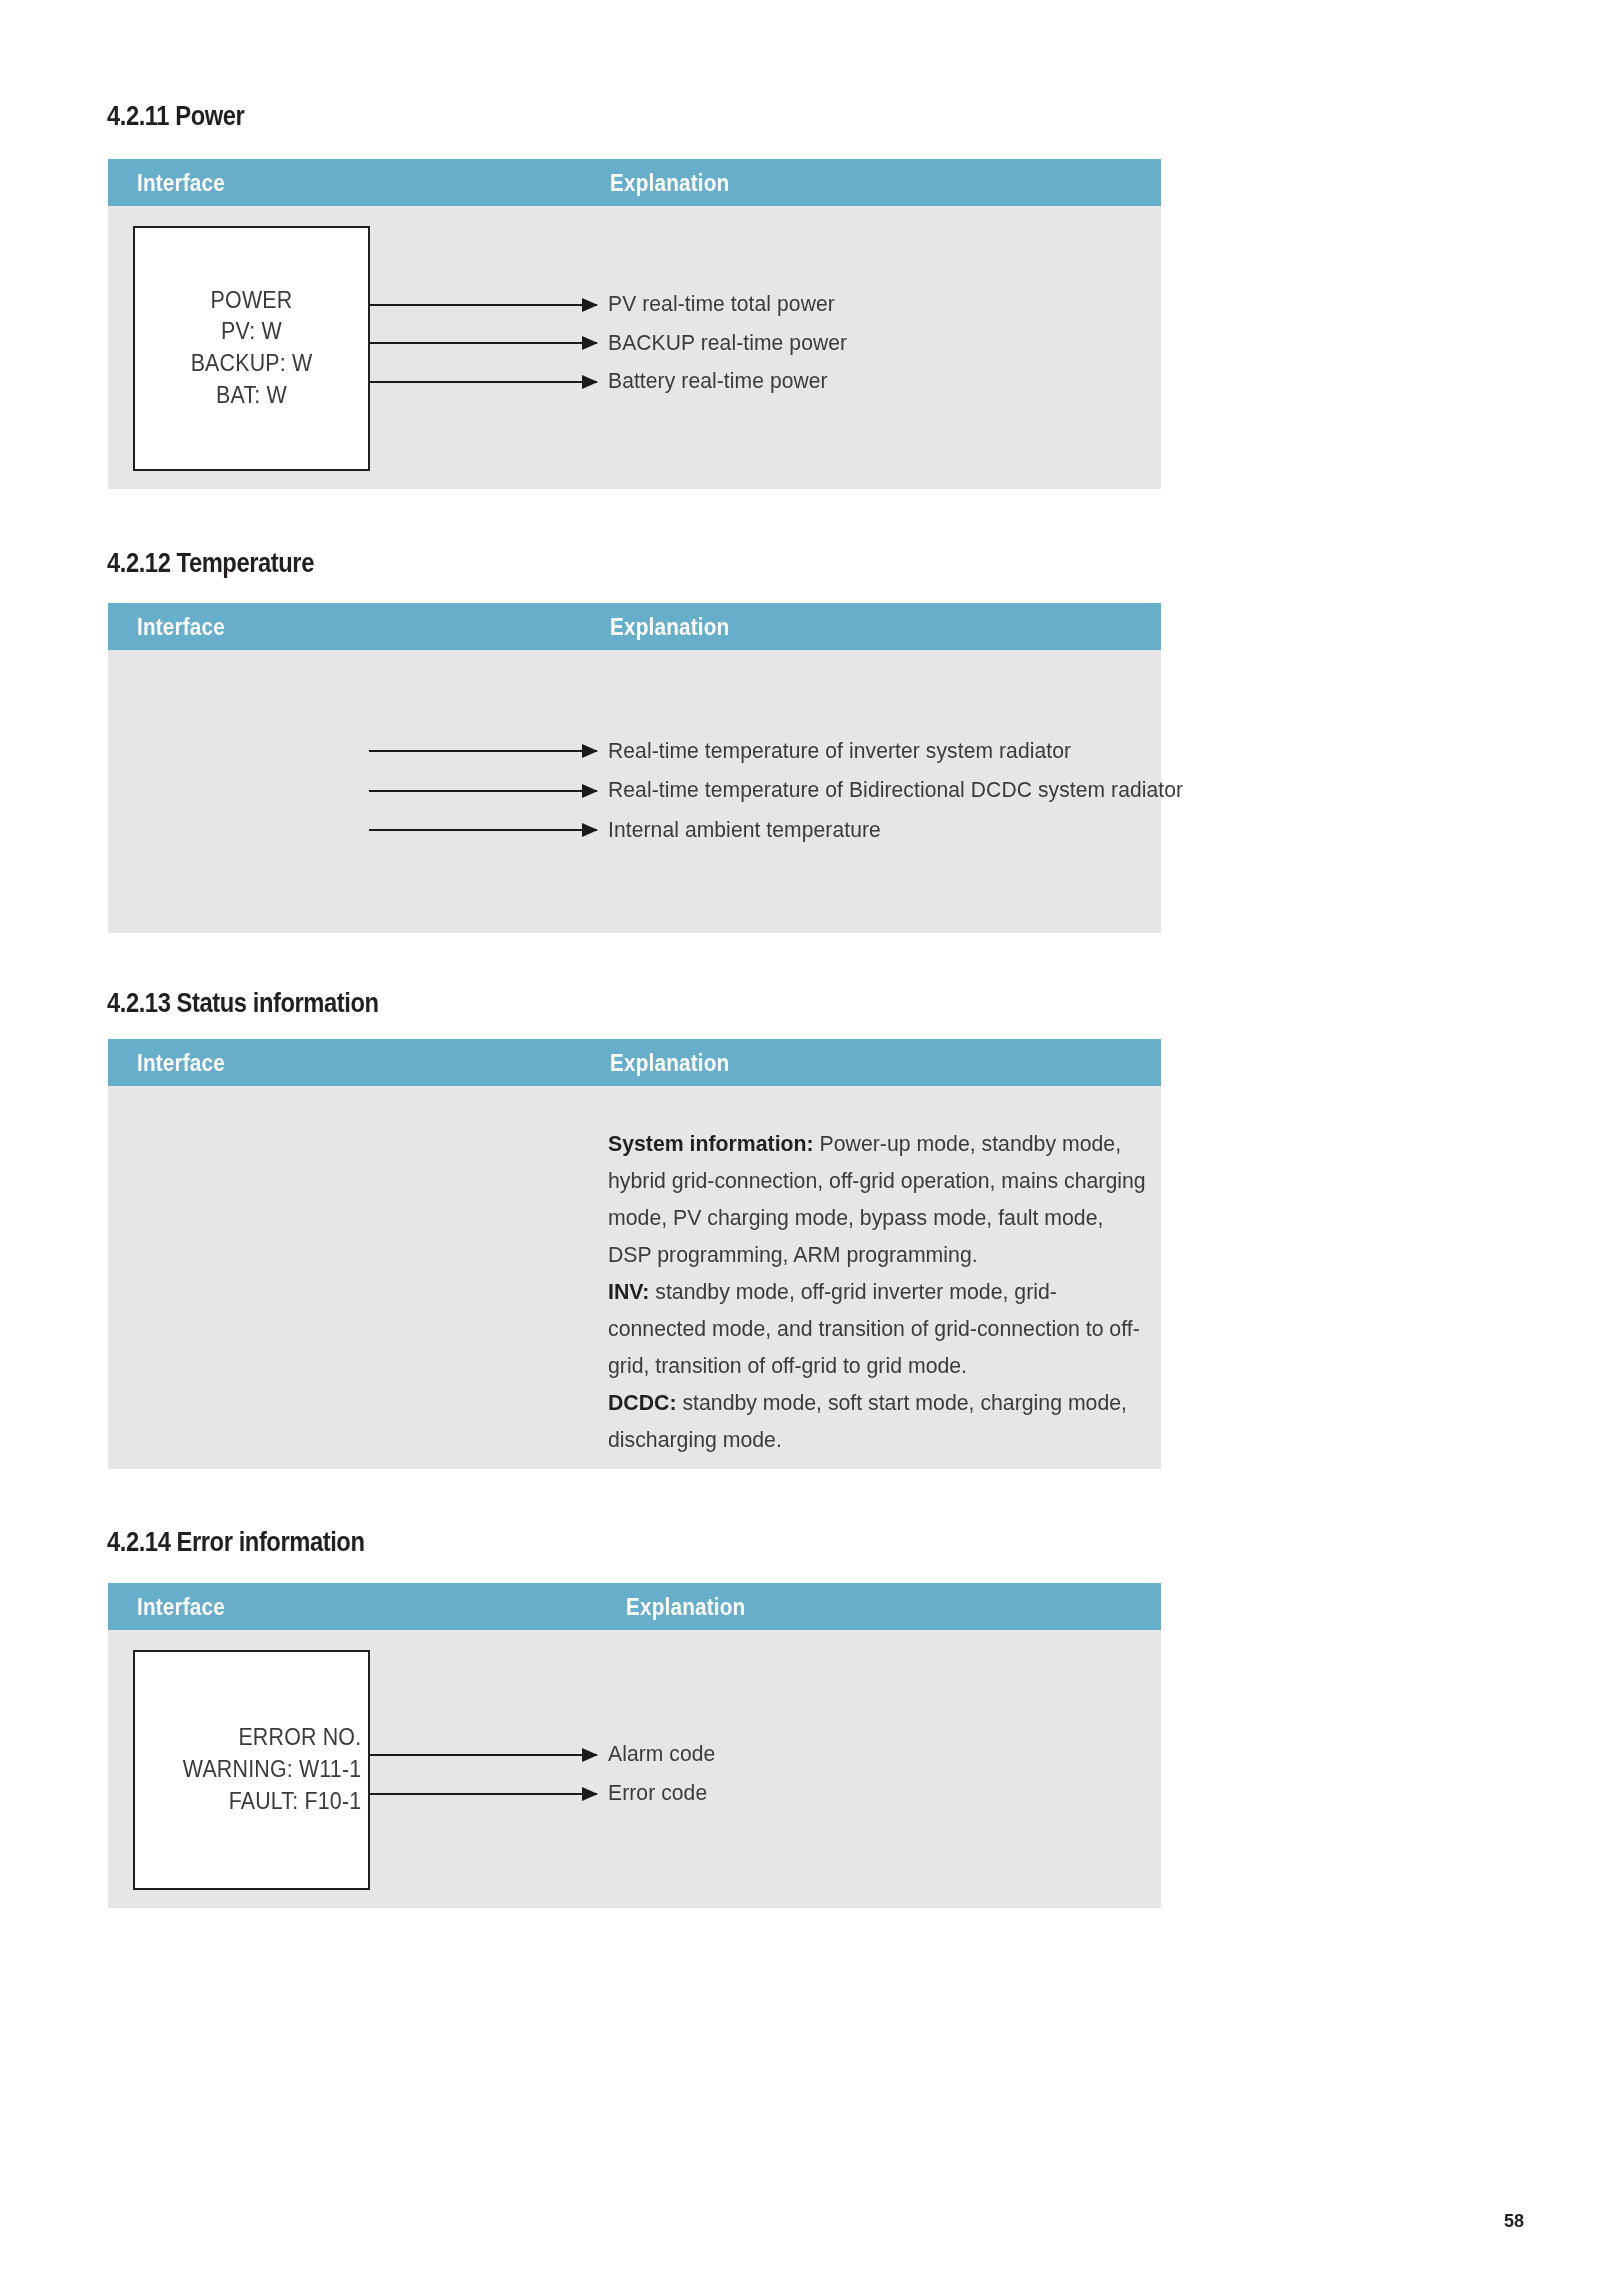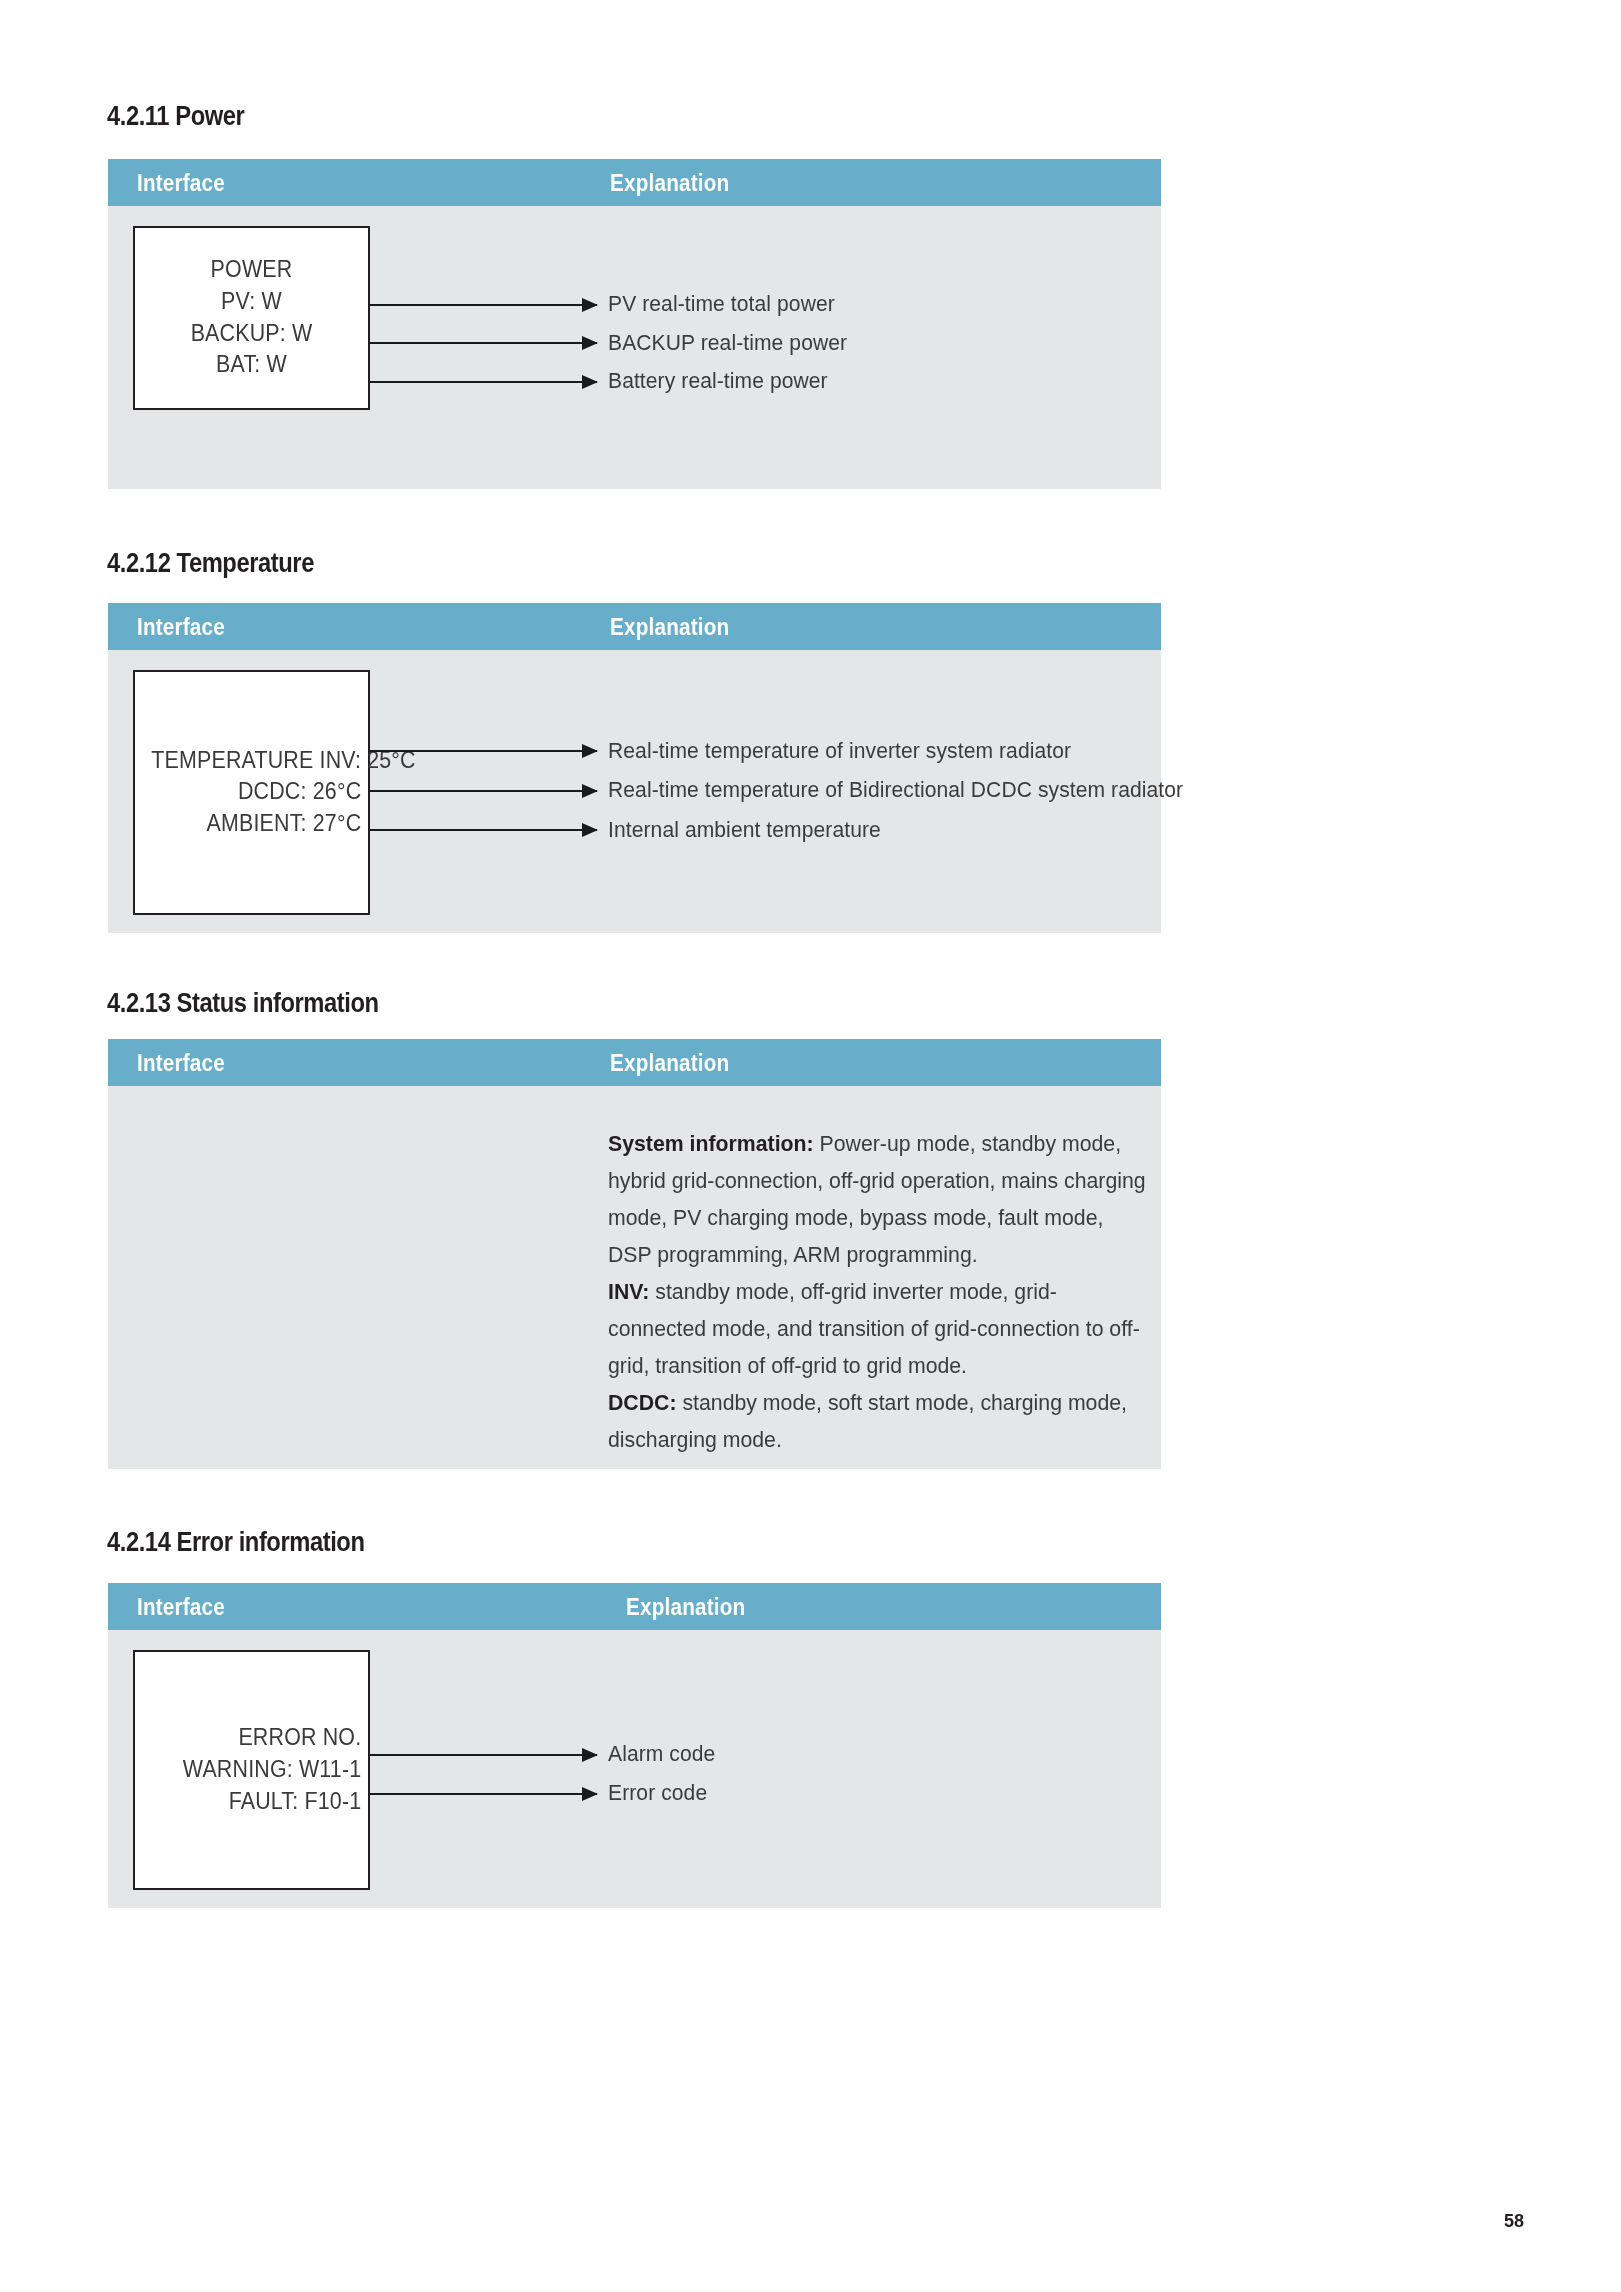--- a/index.html
+++ b/index.html
@@ -151,21 +151,21 @@
 
   <div class="section-heading" style="top:101px;">4.2.11 Power</div>
 
   <div class="table-block" style="top:159px; height:330px;">
     <div class="table-head">
       <span class="col-label interface-col">Interface</span>
       <span class="col-label explanation-col">Explanation</span>
     </div>
     <div class="table-body" style="height:283px;">
 
-      <div class="lcd center" style="left:25px; top:19.7px; width:237px; height:184px;">
+      <div class="lcd center" style="left:25px; top:19.7px; width:237px; height:245px;">
         <div class="lcd-line">POWER</div>
         <div class="lcd-line">PV:  W</div>
         <div class="lcd-line">BACKUP:  W</div>
         <div class="lcd-line">BAT:  W</div>
       </div>
 
       <div class="arrow" style="left:261px; top:98px; width:228px;"></div>
       <div class="arrow" style="left:261px; top:136px; width:228px;"></div>
       <div class="arrow" style="left:261px; top:175px; width:228px;"></div>
 
@@ -177,25 +177,20 @@
 
   <div class="section-heading" style="top:548px;">4.2.12 Temperature</div>
 
   <div class="table-block" style="top:603px; height:330px;">
     <div class="table-head">
       <span class="col-label interface-col">Interface</span>
       <span class="col-label explanation-col">Explanation</span>
     </div>
     <div class="table-body" style="height:283px;">
 
-      <div class="lcd right" style="left:25px; top:19.7px; width:237px; height:245px;">
-        <div class="lcd-line">TEMPERATURE INV: 25°C</div>
-        <div class="lcd-line">DCDC:  26°C</div>
-        <div class="lcd-line">AMBIENT:  27°C</div>
-      </div>
 
       <div class="arrow" style="left:261px; top:100px; width:228px;"></div>
       <div class="arrow" style="left:261px; top:140px; width:228px;"></div>
       <div class="arrow" style="left:261px; top:179px; width:228px;"></div>
 
       <div class="expl" style="left:500px; top:88px;">Real-time temperature of inverter system radiator</div>
       <div class="expl" style="left:500px; top:127px;">Real-time temperature of Bidirectional DCDC system radiator</div>
       <div class="expl" style="left:500px; top:167px;">Internal ambient temperature</div>
     </div>
   </div>

